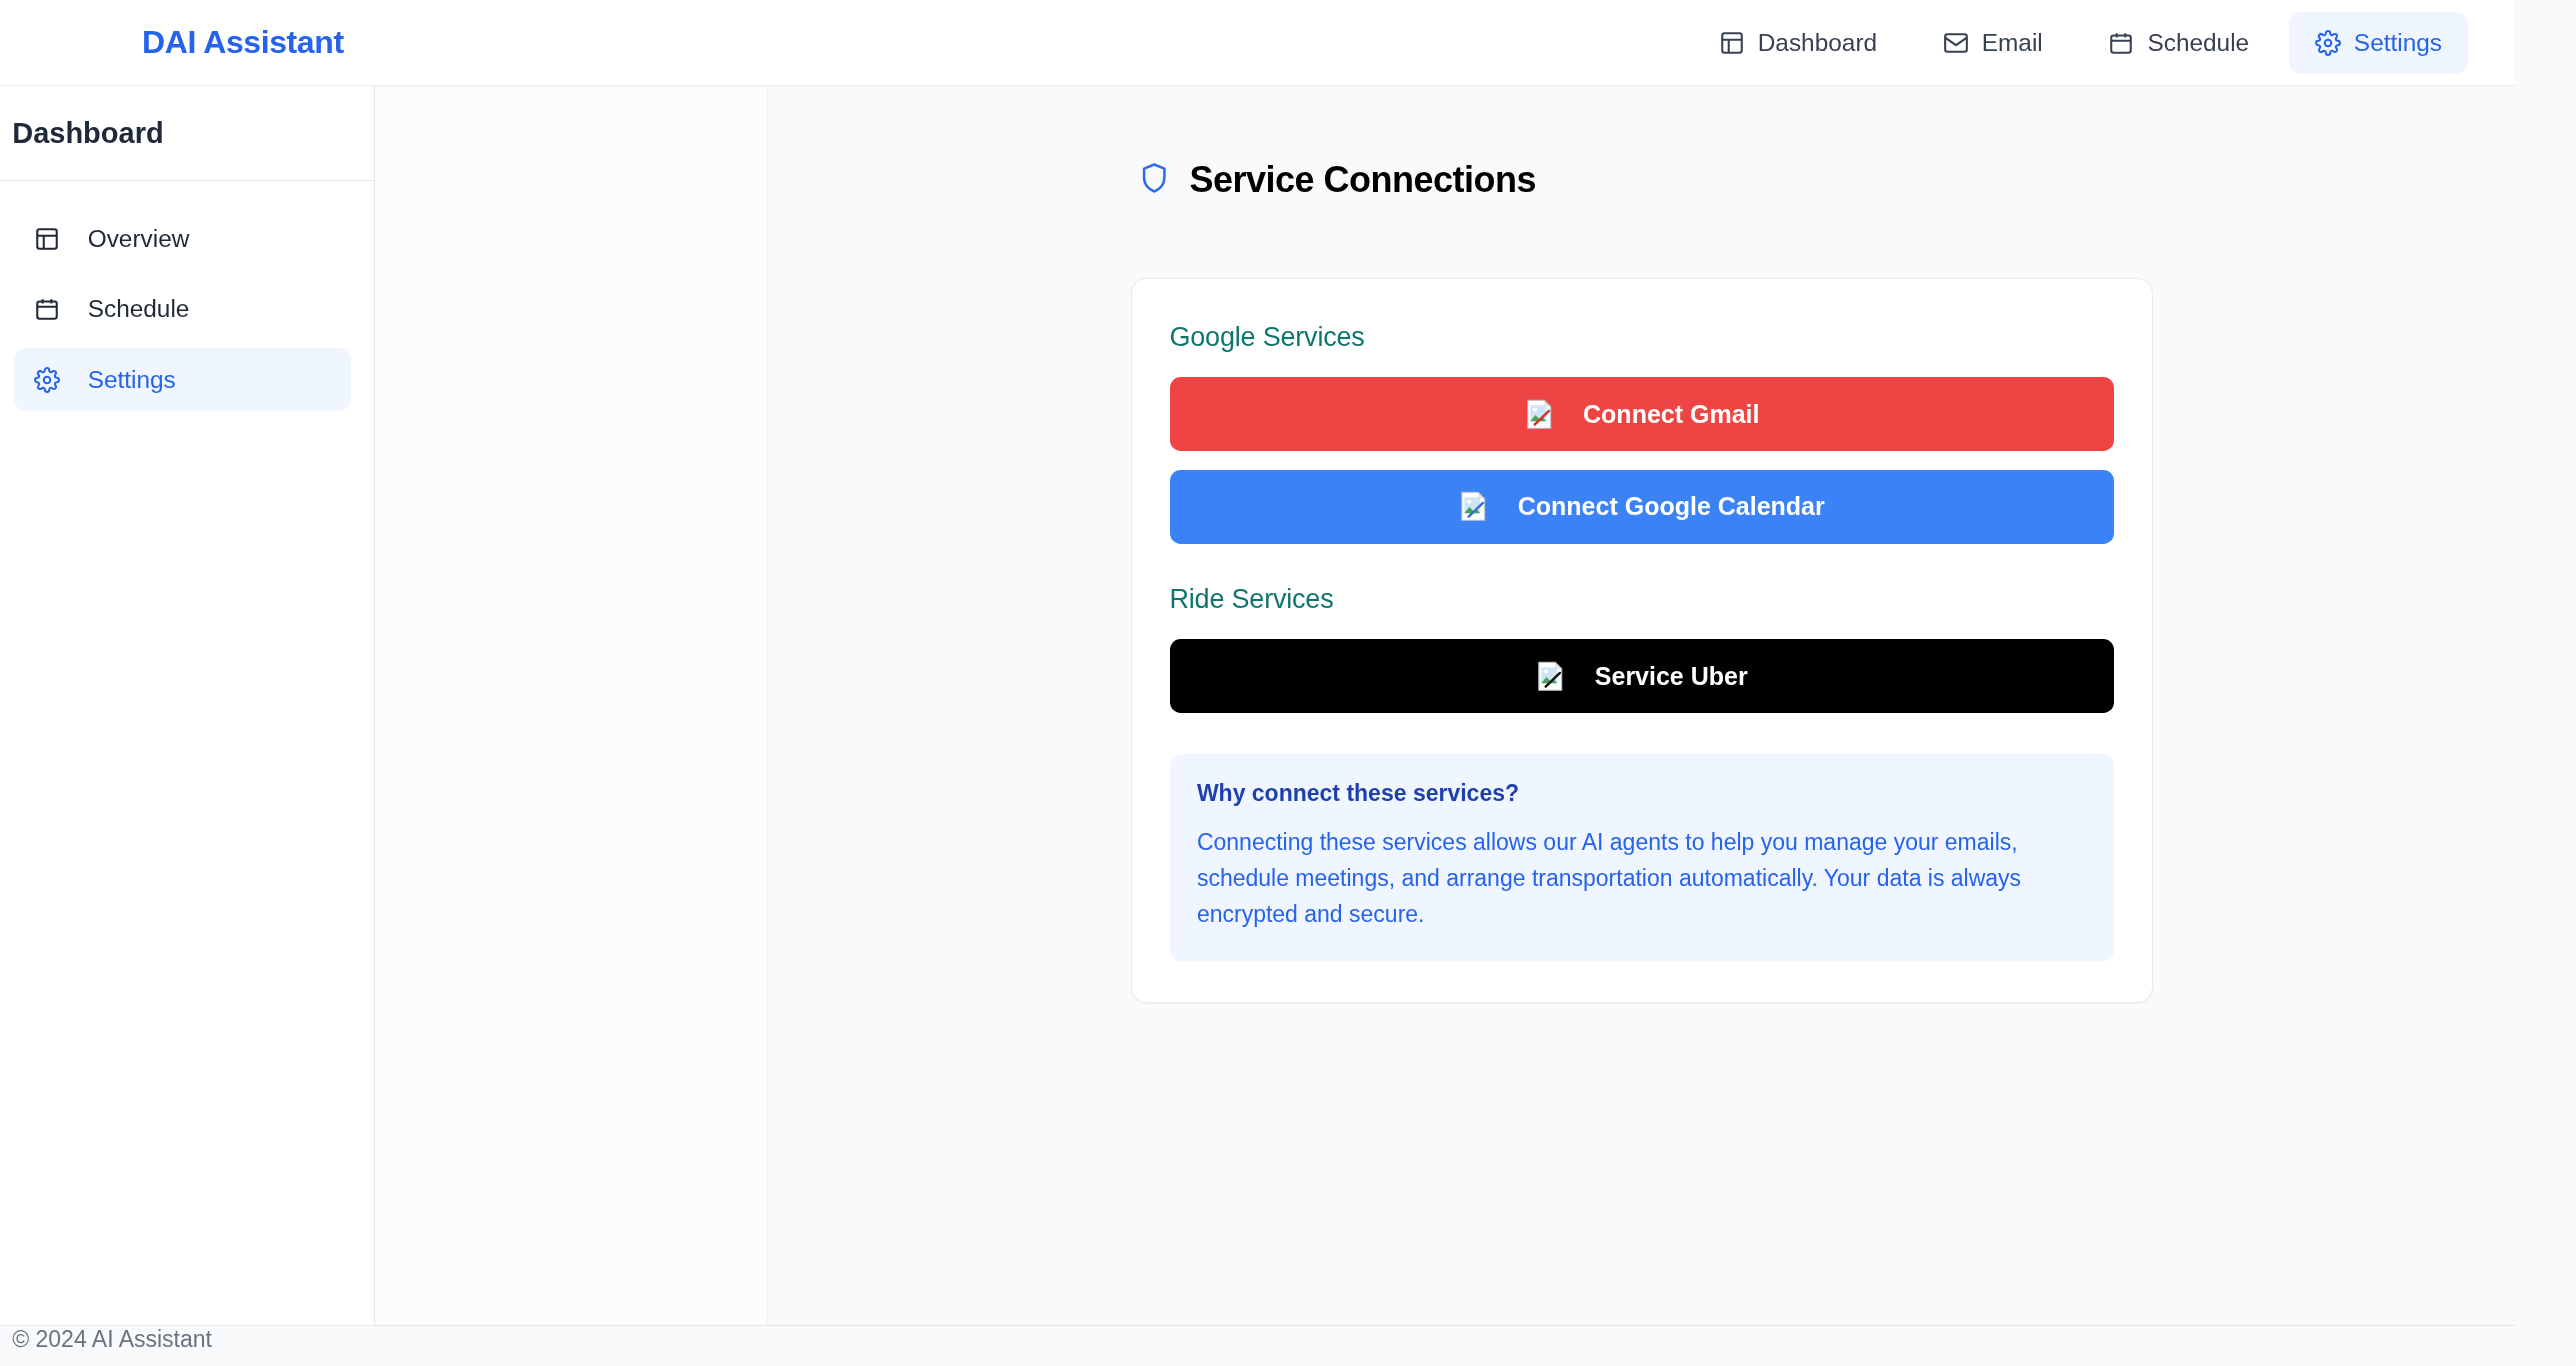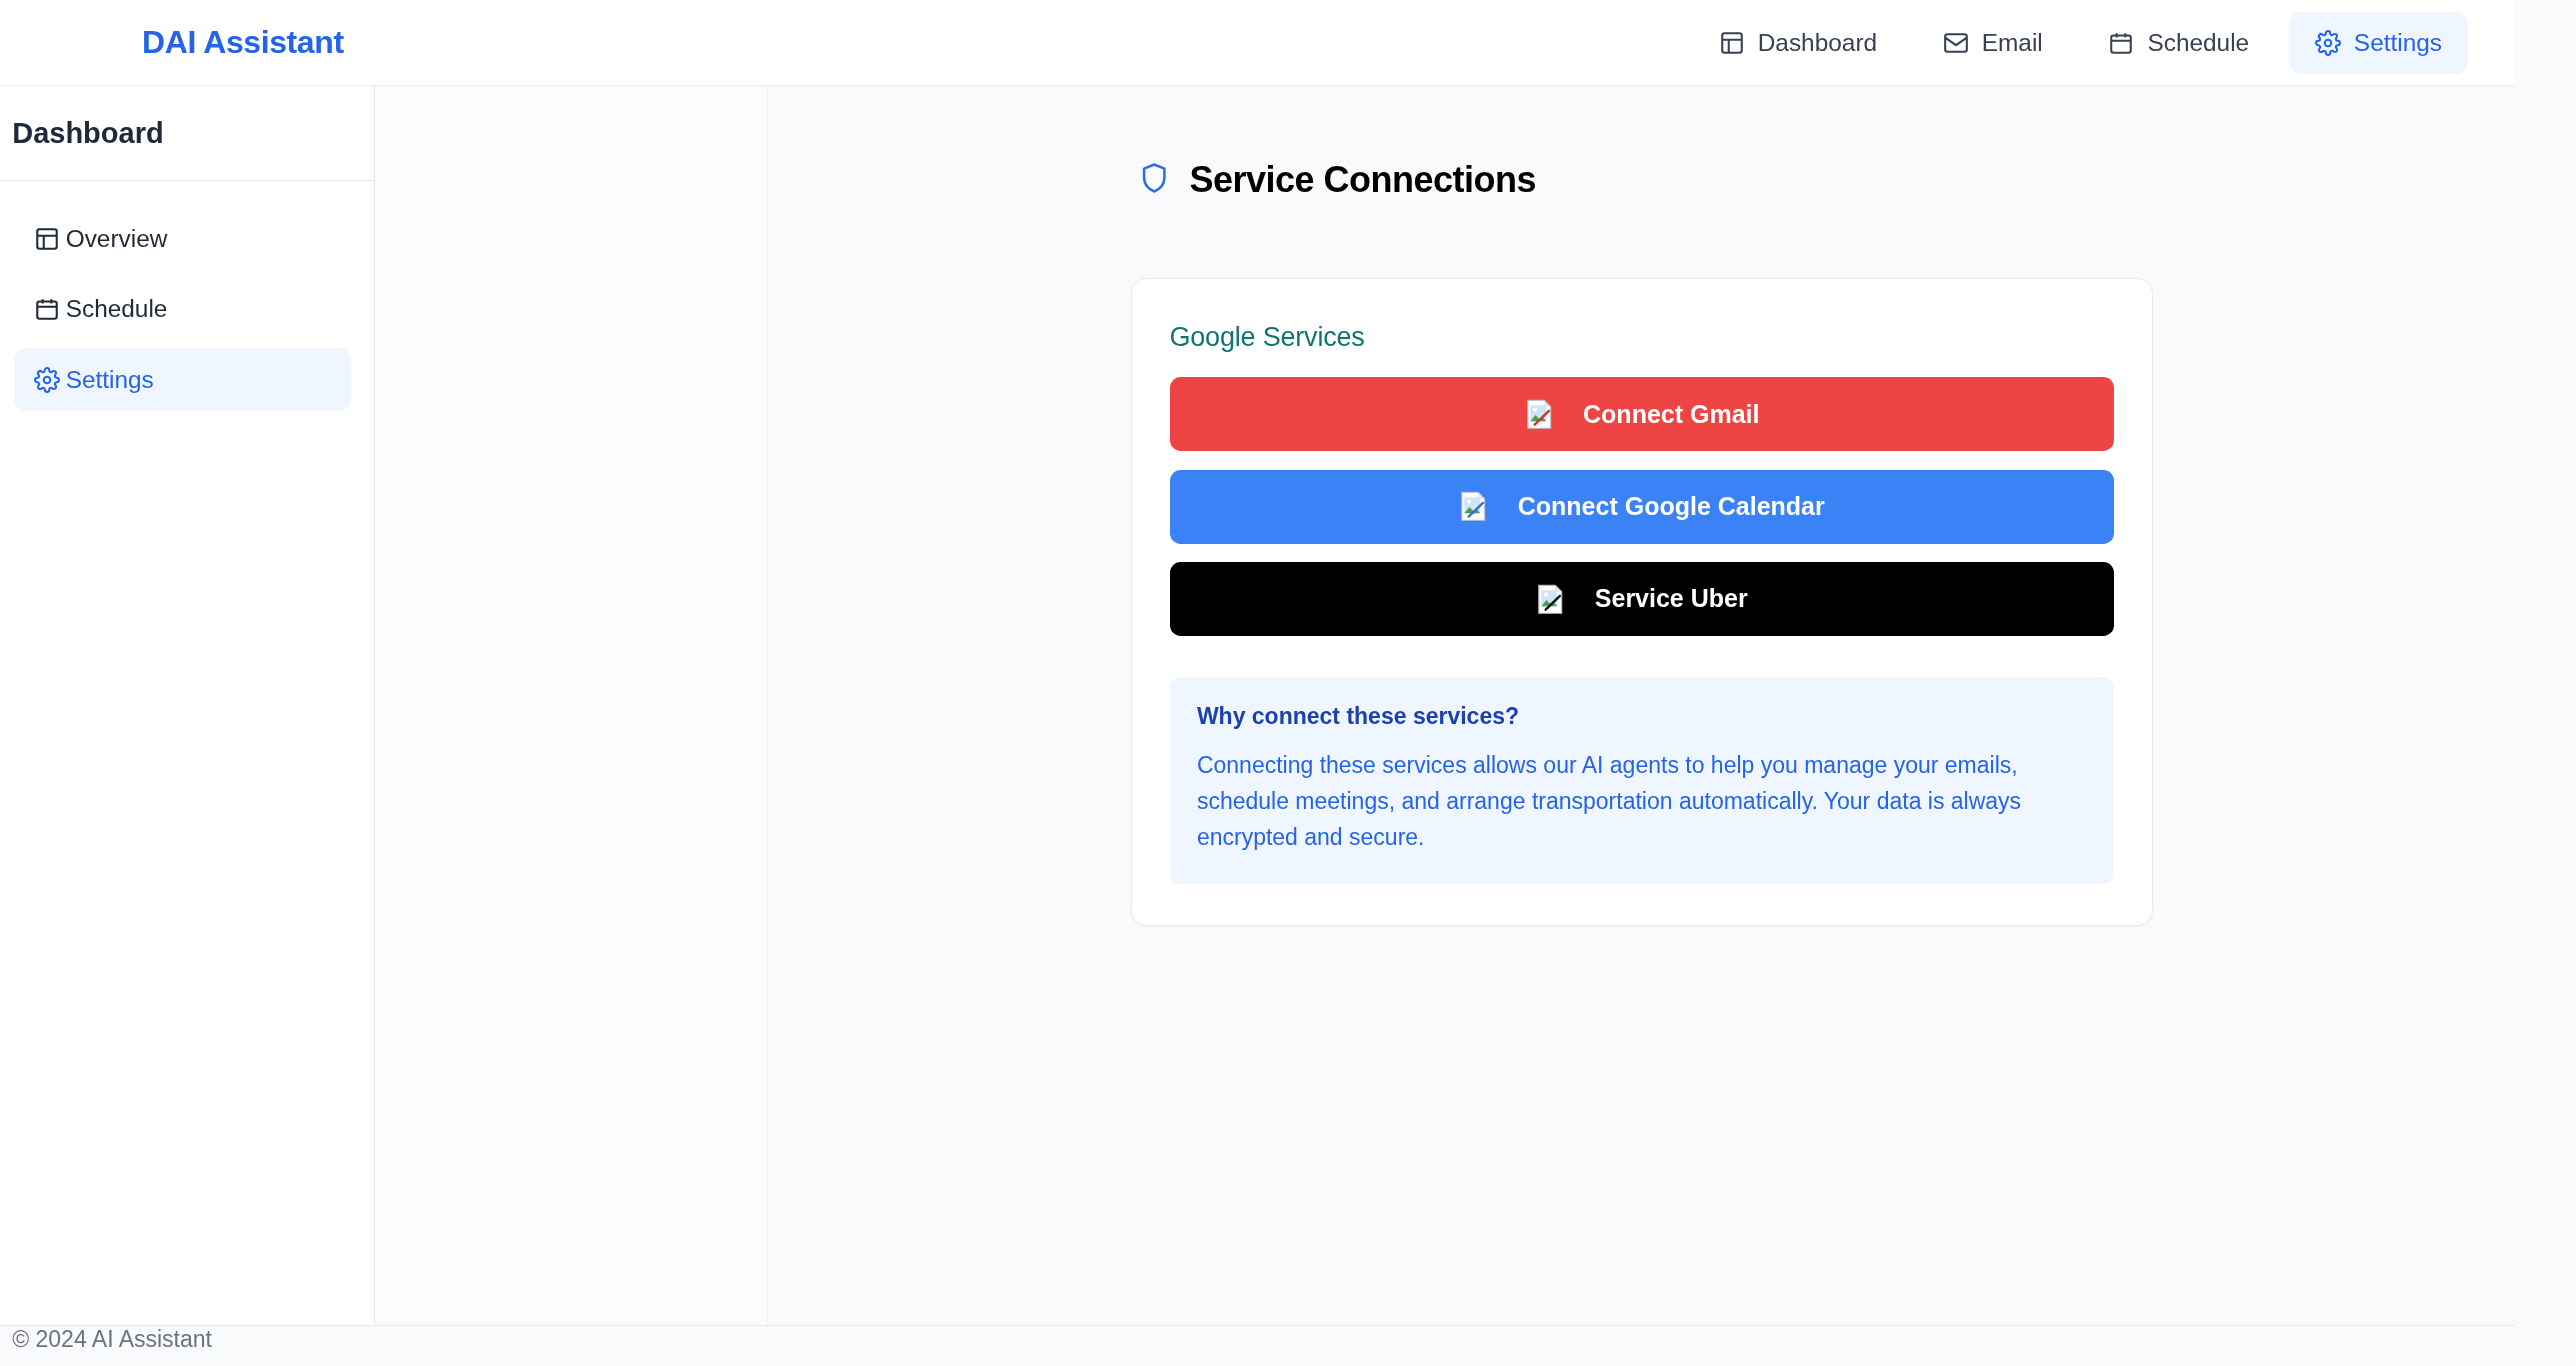--- a/index.html
+++ b/index.html
@@ -103,21 +103,21 @@
   .sidebar-nav {
     padding: 26px 23px 0 13.7px;
     display: flex;
     flex-direction: column;
     gap: 7.6px;
   }
 
   .side-item {
     display: flex;
     align-items: center;
-    gap: 6px;
+    gap: 28px;
     padding: 17.5px 20px;
     border-radius: 12.2px;
     font-size: 24.4px;
     color: #1f2937;
     cursor: pointer;
     white-space: nowrap;
   }
 
   .side-item.active {
     background: #eff6ff;
@@ -389,20 +389,21 @@
               <path d="M16 1l5 5h-5z" fill="#e4e8ec"></path>
               <path d="M3 1h13l5 5v17H3z" fill="none" stroke="#b8bfc6" stroke-width="0.9"></path>
               <rect x="5" y="5" width="12.5" height="12.5" fill="#cfe4f7"></rect>
               <circle cx="8.6" cy="8.3" r="1.7" fill="#ffffff"></circle>
               <path d="M5 17.5l4-5 3.2 3.4 2.1-2 3.2 3.6z" fill="#4aa355"></path>
               <path d="M19.6 9.4L8.4 20.2" stroke="#2f6fd0" stroke-width="1.9" stroke-linecap="round"></path>
             </svg>
             <span>Connect Google Calendar</span>
           </button>
 
+          <h2 class="section-title second">Ride Services</h2>
 
           <button class="connect-btn uber">
             <svg class="broken-img" viewBox="0 0 24 24">
               <path d="M3 1h13l5 5v17H3z" fill="#ffffff"></path>
               <path d="M16 1l5 5h-5z" fill="#e4e8ec"></path>
               <path d="M3 1h13l5 5v17H3z" fill="none" stroke="#b8bfc6" stroke-width="0.9"></path>
               <rect x="5" y="5" width="12.5" height="12.5" fill="#cfe4f7"></rect>
               <circle cx="8.6" cy="8.3" r="1.7" fill="#ffffff"></circle>
               <path d="M5 17.5l4-5 3.2 3.4 2.1-2 3.2 3.6z" fill="#4aa355"></path>
               <path d="M19.6 9.4L8.4 20.2" stroke="#111111" stroke-width="1.9" stroke-linecap="round"></path>

